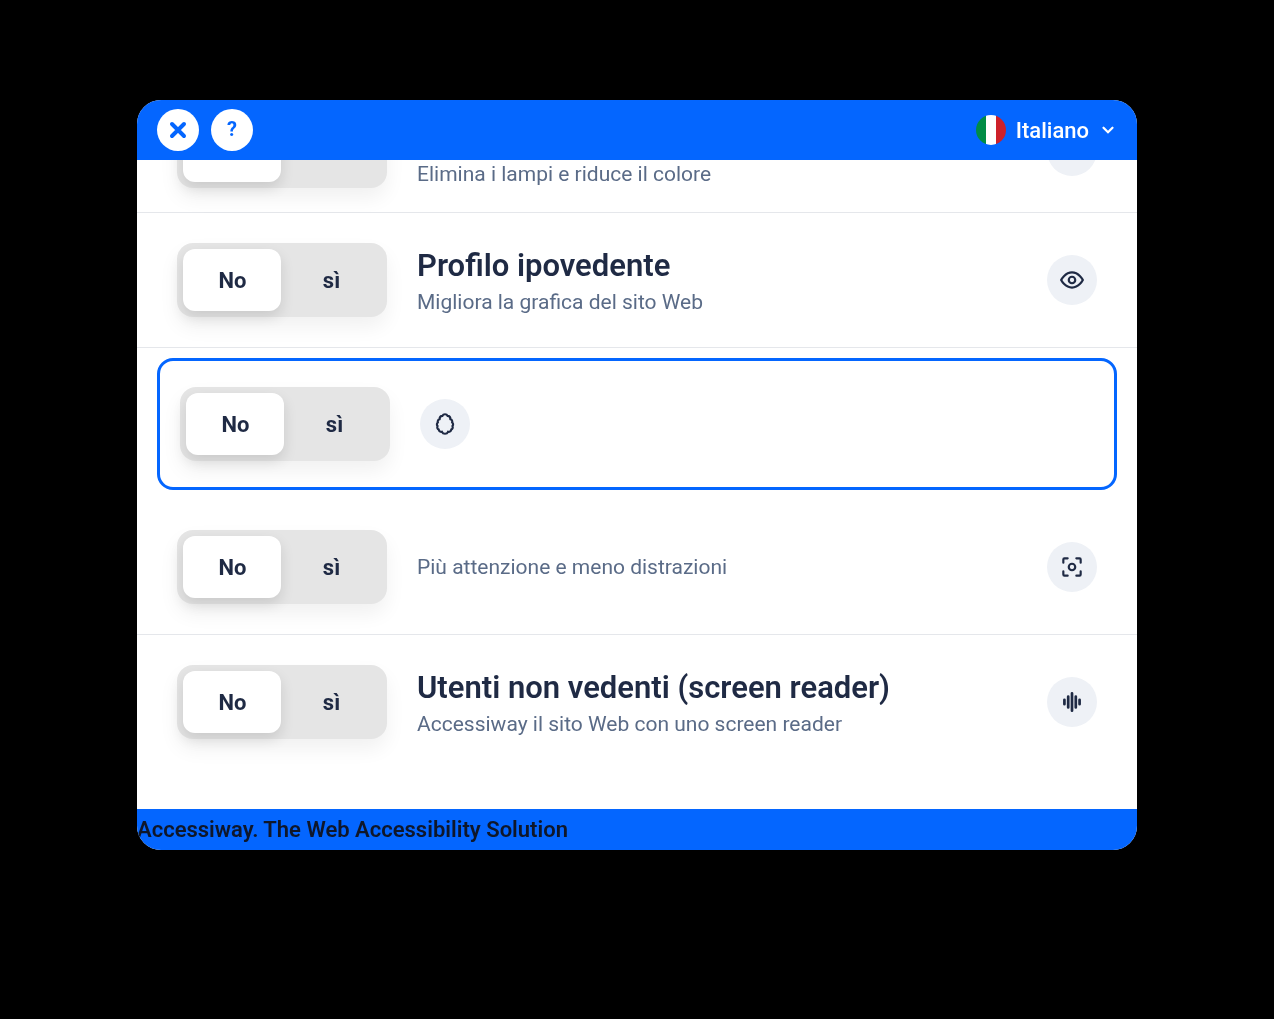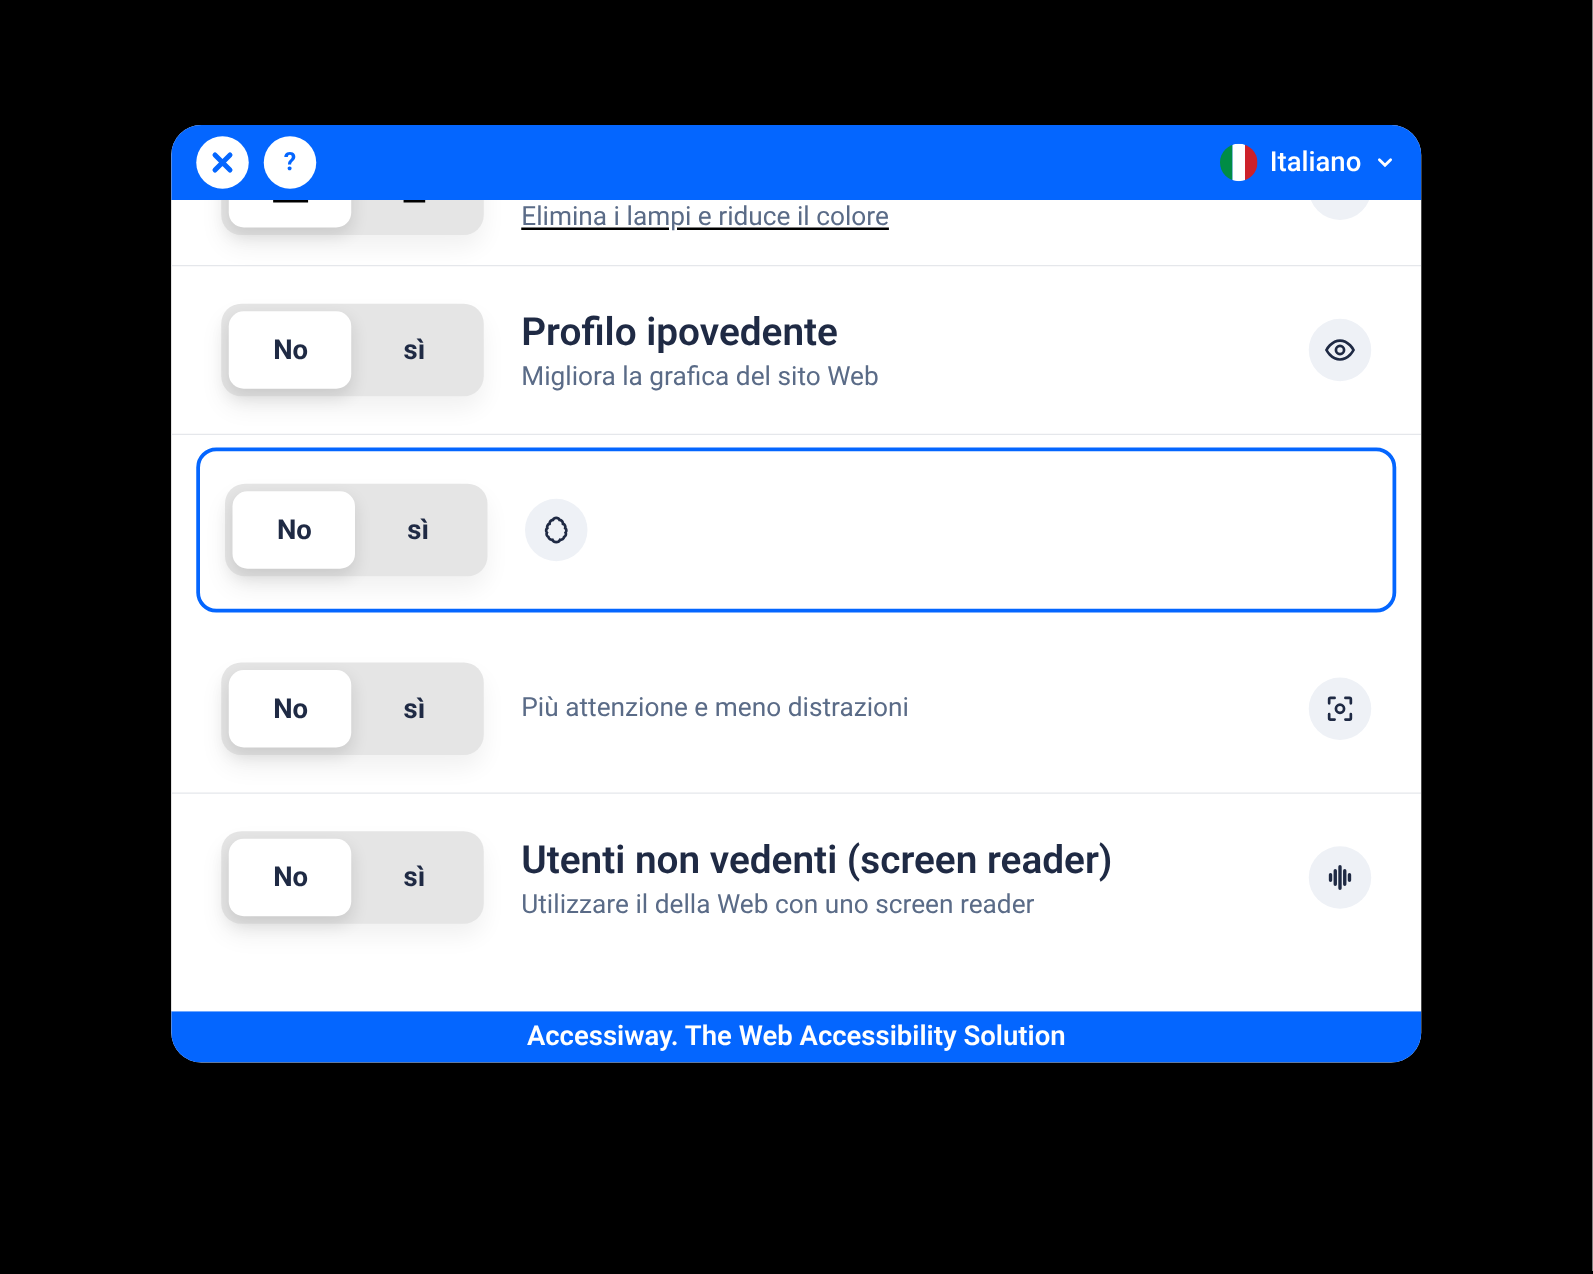--- a/index.html
+++ b/index.html
@@ -66,21 +66,20 @@
   .row {
     display: flex;
     align-items: center;
     padding: 30px 40px;
     border-bottom: 1px solid #e5e7eb;
     gap: 30px;
   }
   .row.partial-top {
     padding-top: 0;
     padding-bottom: 24px;
-    text-decoration: underline;
   }
   .row.selected {
     border: 3px solid #0466ff;
     border-radius: 16px;
     margin: 10px 20px;
     padding: 26px 20px;
   }
   .row:last-child { border-bottom: none; }
   .toggle {
     width: 210px;
@@ -134,22 +133,21 @@
     border-radius: 50%;
     background: #eef1f6;
     display: flex;
     align-items: center;
     justify-content: center;
     flex-shrink: 0;
   }
   .icon-badge svg { width: 26px; height: 26px; stroke: #1f2a44; }
   .footer {
     background: #0466ff;
-    color: #ffffff;
-    text-align: center;
+    color: #0f172a;
     font-size: 22px;
     font-weight: 600;
     padding: 8px 0;
   }
 </style>
 </head>
 <body>
 
 <div class="panel">
 
@@ -244,21 +242,21 @@
     </div>
 
     <div class="row">
       <div class="toggle">
         <div class="knob"></div>
         <div class="opt">No</div>
         <div class="opt">sì</div>
       </div>
       <div class="info">
         <div class="title">Utenti non vedenti (screen reader)</div>
-        <div class="desc">Utilizzare il della Web con uno screen reader</div>
+        <div class="desc">Accessiway il sito Web con uno screen reader</div>
       </div>
       <div class="icon-badge">
         <svg viewBox="0 0 24 24" fill="none" stroke-width="2.5" stroke-linecap="round">
             <path d="M5 10v4M8.5 7v10M12 4v16M15.5 7v10M19 10v4"></path>
           </svg>
       </div>
     </div>
 
   </div>
 

